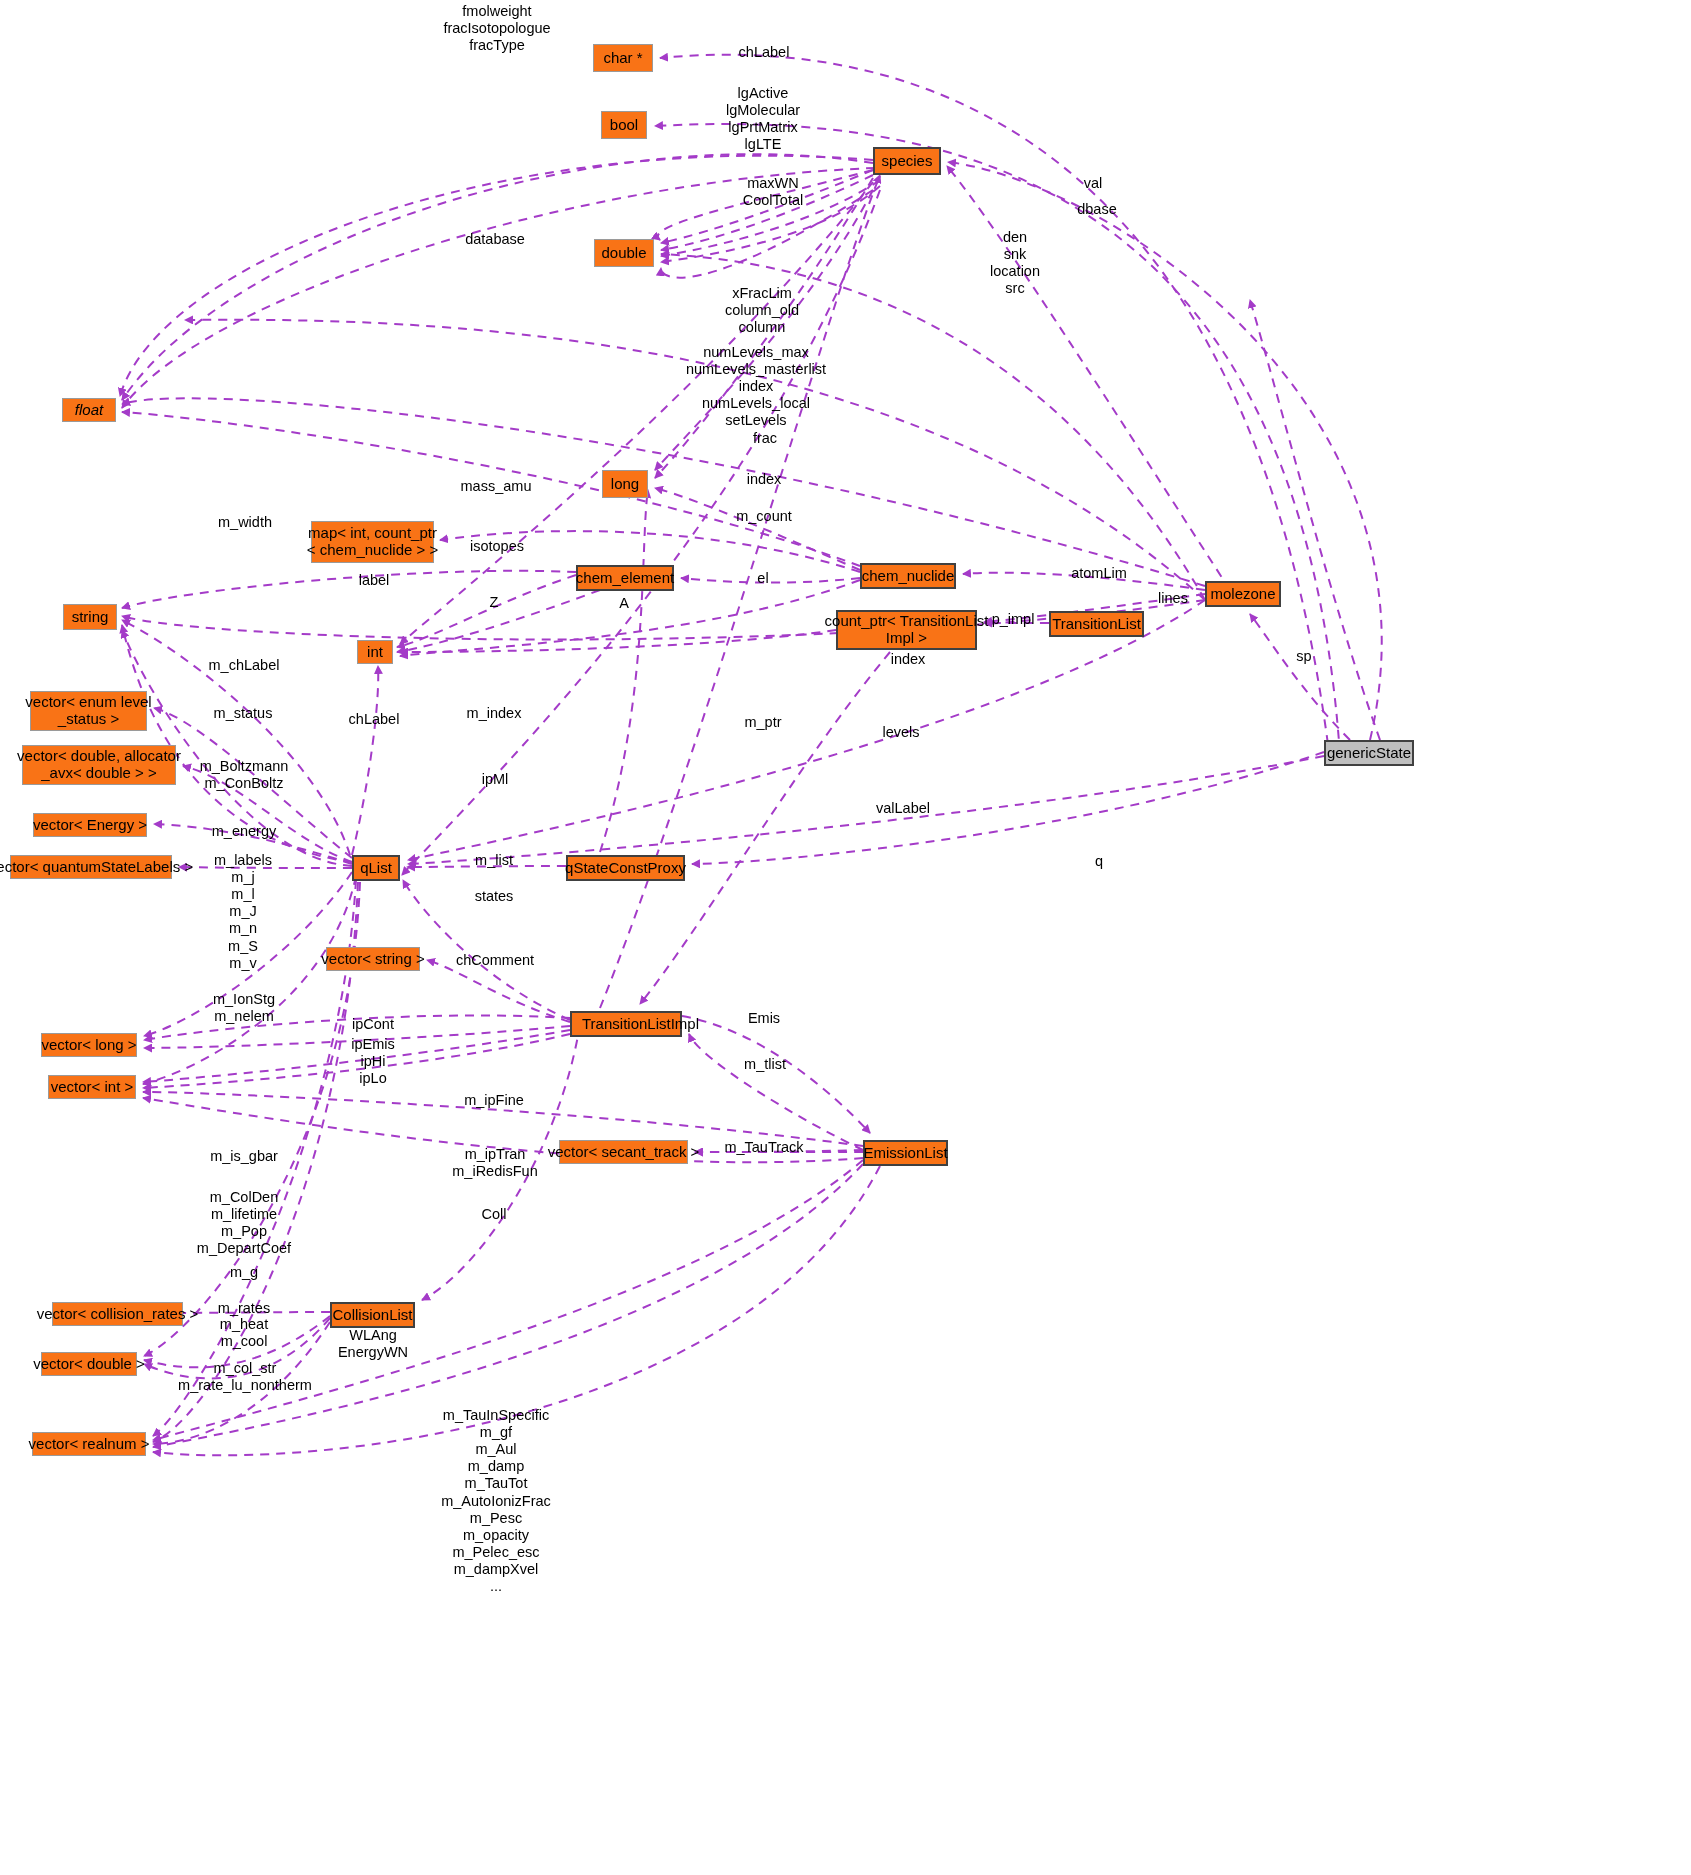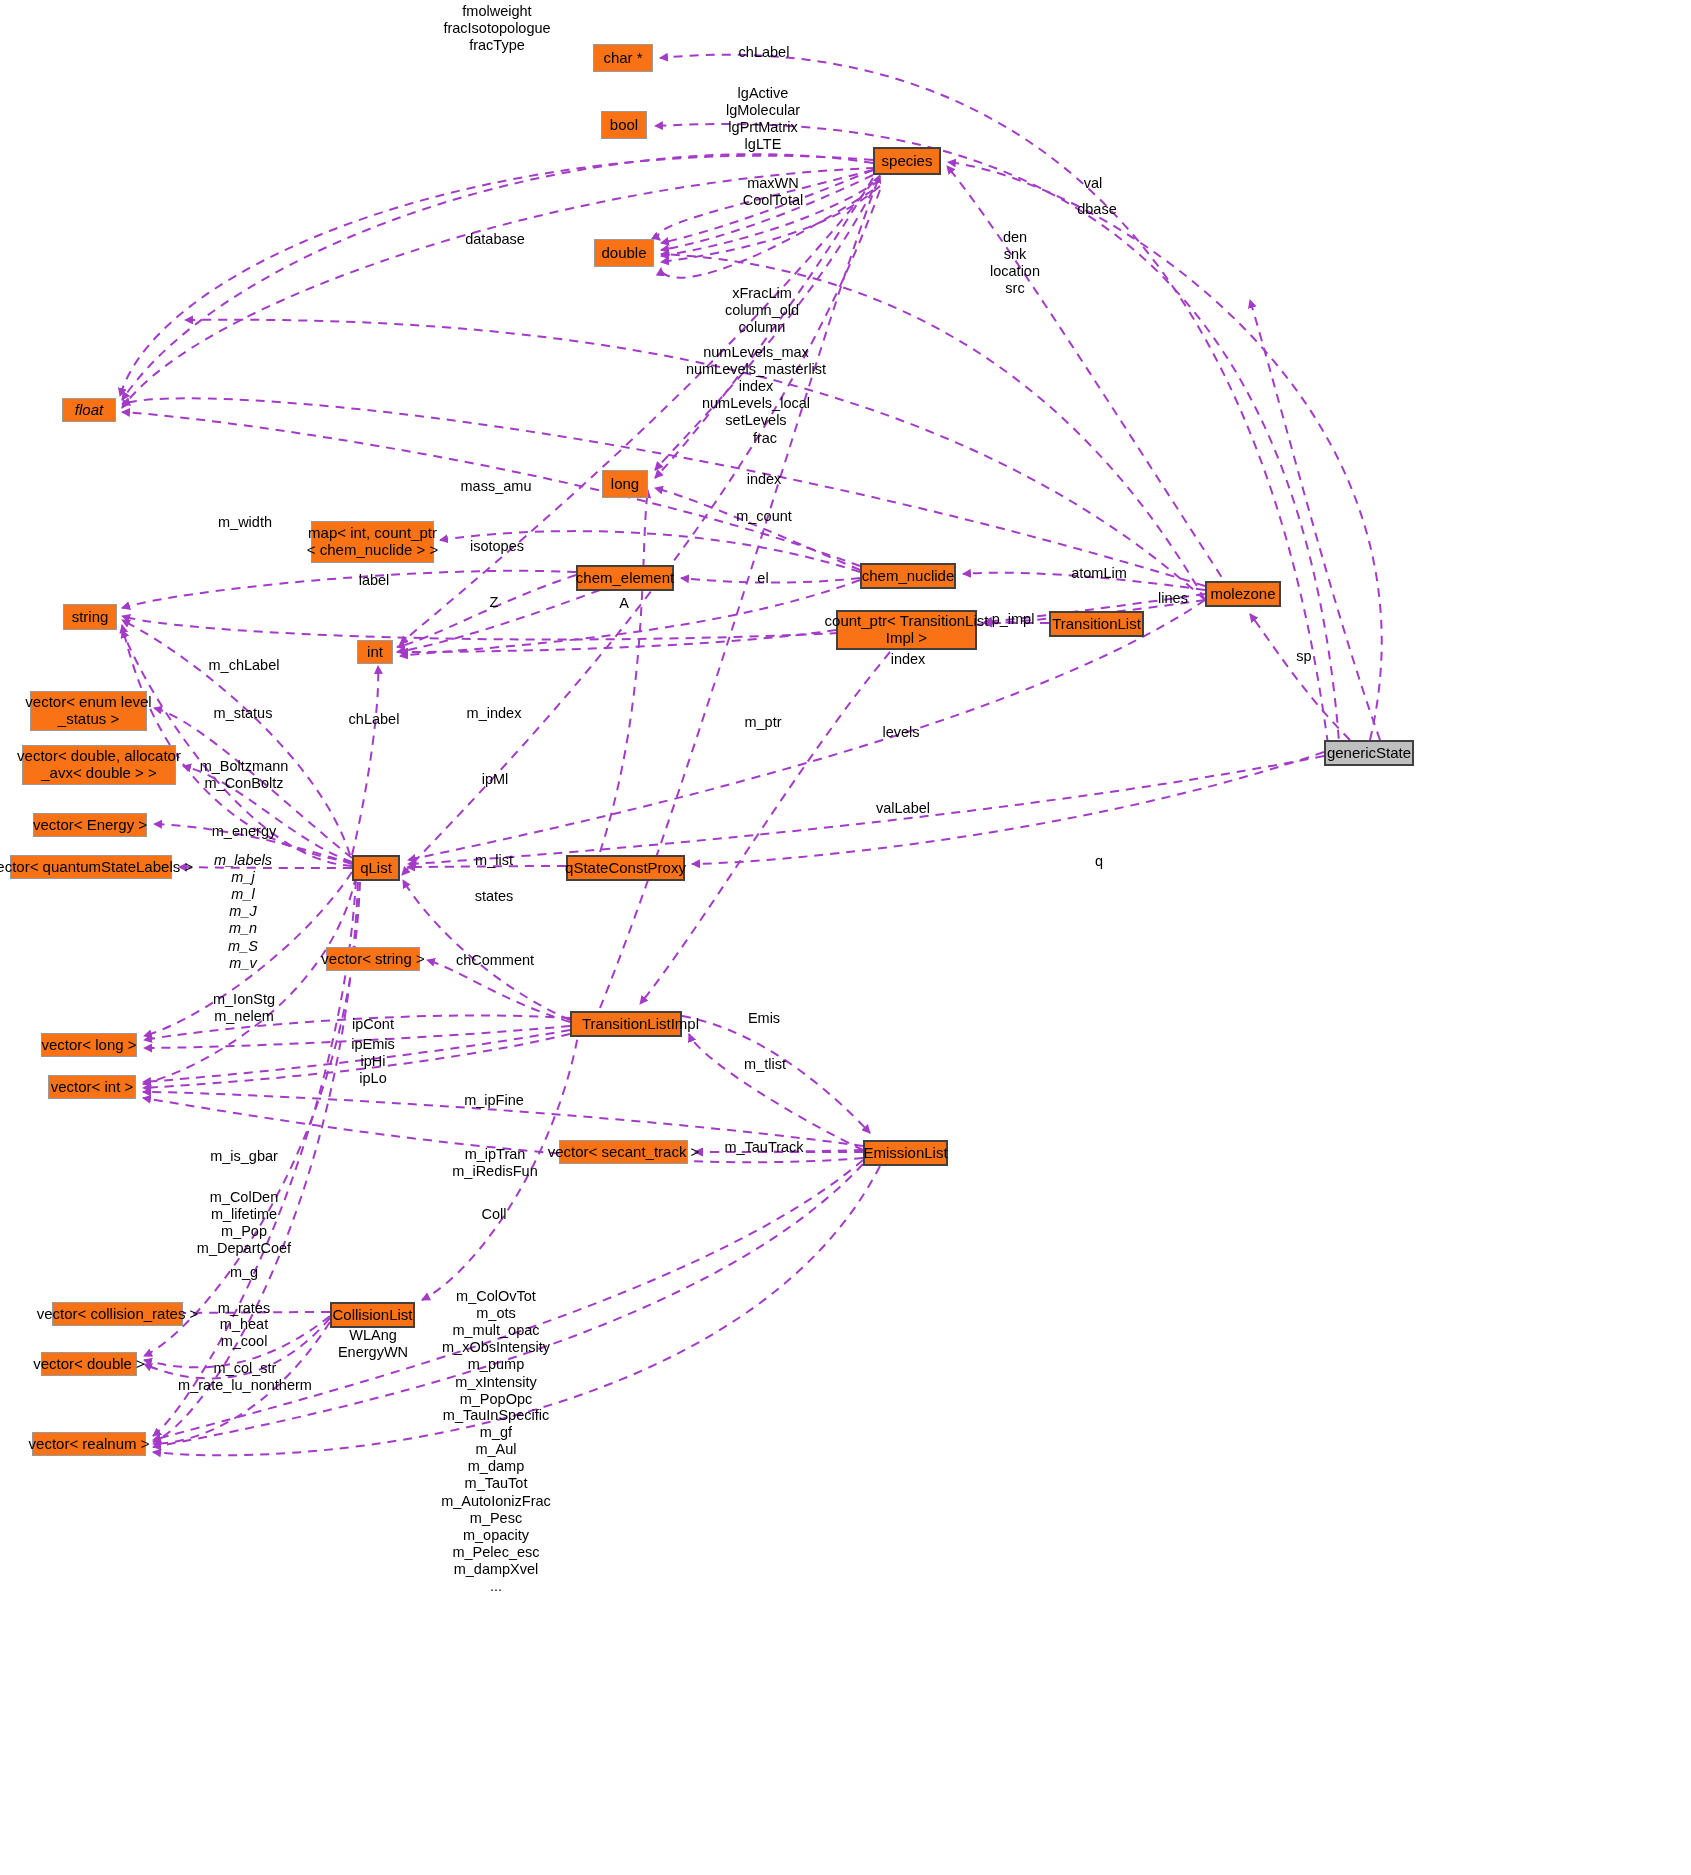--- a/index.html
+++ b/index.html
@@ -314,21 +314,21 @@
   <div class="lbl" style="left:494px;top:705px;">m_index</div>
   <div class="lbl" style="left:243px;top:705px;">m_status</div>
   <div class="lbl" style="left:374px;top:711px;">chLabel</div>
   <div class="lbl" style="left:763px;top:714px;">m_ptr</div>
   <div class="lbl" style="left:901px;top:724px;">levels</div>
   <div class="lbl" style="left:244px;top:758px;">m_Boltzmann
 m_ConBoltz</div>
   <div class="lbl" style="left:495px;top:771px;">ipMl</div>
   <div class="lbl" style="left:903px;top:800px;">valLabel</div>
   <div class="lbl" style="left:244px;top:823px;">m_energy</div>
-  <div class="lbl" style="left:243px;top:852px;font-style:italic;">m_labels
+  <div class="lbl" style="left:243px;top:852px;">m_labels
 m_j
 m_l
 m_J
 m_n
 m_S
 m_v</div>
   <div class="lbl" style="left:494px;top:852px;">m_list</div>
   <div class="lbl" style="left:1099px;top:853px;">q</div>
   <div class="lbl" style="left:494px;top:888px;">states</div>
   <div class="lbl" style="left:495px;top:952px;">chComment</div>
@@ -344,27 +344,20 @@
   <div class="lbl" style="left:764px;top:1139px;">m_TauTrack</div>
   <div class="lbl" style="left:244px;top:1148px;">m_is_gbar</div>
   <div class="lbl" style="left:495px;top:1146px;">m_ipTran
 m_iRedisFun</div>
   <div class="lbl" style="left:244px;top:1189px;">m_ColDen
 m_lifetime
 m_Pop
 m_DepartCoef</div>
   <div class="lbl" style="left:494px;top:1206px;">Coll</div>
   <div class="lbl" style="left:244px;top:1264px;">m_g</div>
-  <div class="lbl" style="left:496px;top:1288px;">m_ColOvTot
-m_ots
-m_mult_opac
-m_xObsIntensity
-m_pump
-m_xIntensity
-m_PopOpc</div>
   <div class="lbl" style="left:244px;top:1300px;">m_rates</div>
   <div class="lbl" style="left:244px;top:1316px;">m_heat
 m_cool</div>
   <div class="lbl" style="left:373px;top:1327px;">WLAng
 EnergyWN</div>
   <div class="lbl" style="left:245px;top:1360px;">m_col_str
 m_rate_lu_nontherm</div>
   <div class="lbl" style="left:496px;top:1407px;">m_TauInSpecific
 m_gf
 m_Aul

